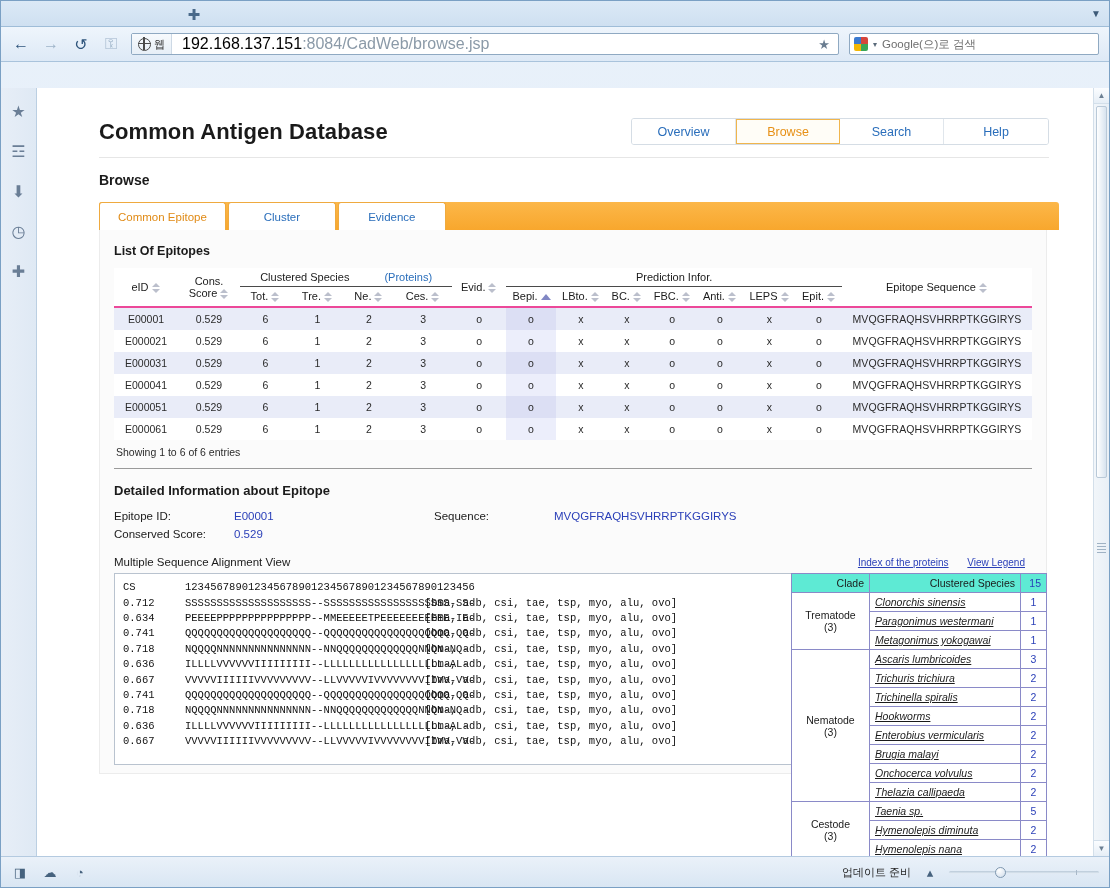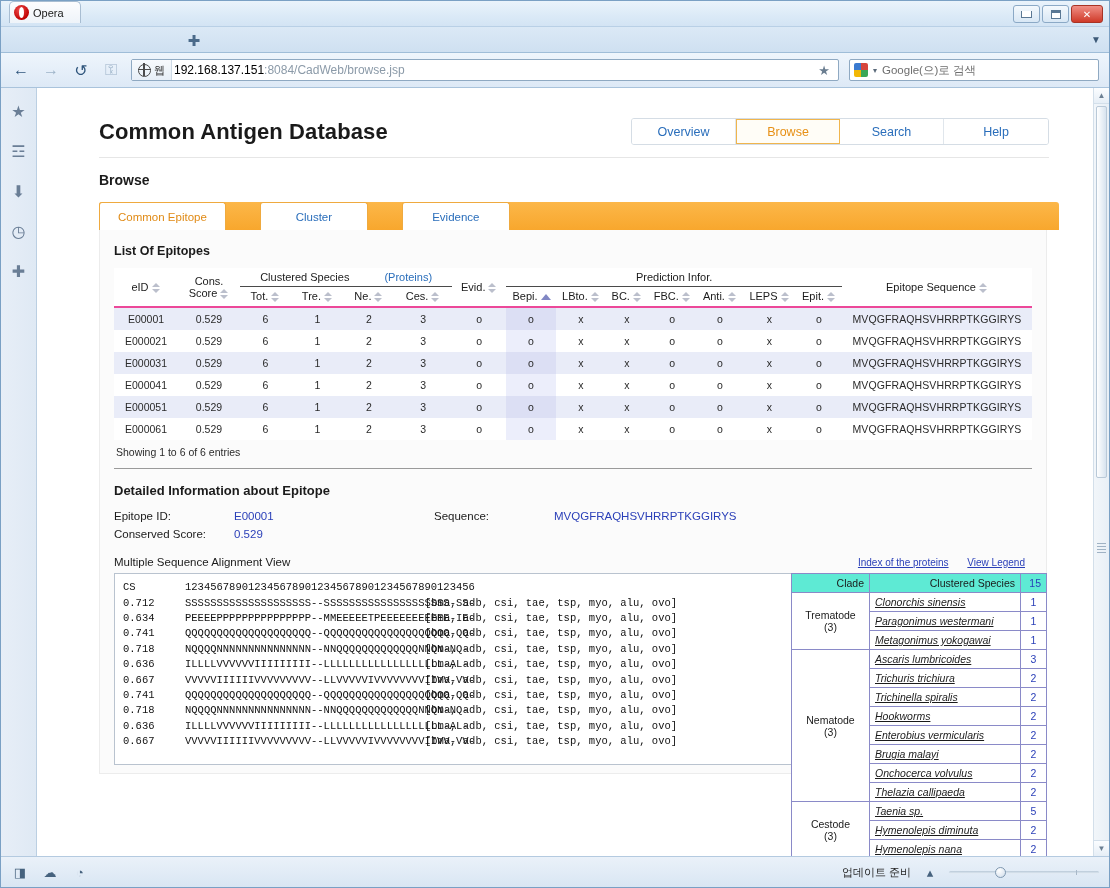--- a/index.html
+++ b/index.html
@@ -94,21 +94,21 @@
   .url-badge{
     display:flex;align-items:center;gap:3px;padding:0 6px;
     background:linear-gradient(to bottom,#f7fafd,#e7eff7);
     border-right:1px solid #cdd9e5;font-size:11px;color:#2c2c2c;
   }
   .globe{
     width:13px;height:13px;border-radius:50%;border:1.4px solid #4a4a4a;position:relative;
   }
   .globe::before{content:"";position:absolute;left:-1.4px;top:4.3px;width:13px;height:1.4px;background:#4a4a4a;}
   .globe::after{content:"";position:absolute;left:4.3px;top:-1.4px;width:1.4px;height:13px;background:#4a4a4a;}
-  .urltext{flex:1;display:flex;align-items:center;padding-left:2px;font-size:12px;color:#000;}
+  .urltext{flex:1;display:flex;align-items:center;padding-left:10px;font-size:16px;color:#000;}
   .urltext .dimpart{color:#8b9aa8;}
   .starbtn{display:flex;align-items:center;padding:0 8px;color:#6a7d90;font-size:13px;}
   .searchwrap{
     width:250px;height:22px;display:flex;align-items:center;gap:5px;
     border:1px solid #8fa9c2;border-radius:2px;background:#fff;padding-left:4px;
   }
   .gicon{width:14px;height:14px;display:grid;grid-template-columns:1fr 1fr;grid-template-rows:1fr 1fr;border-radius:2px;overflow:hidden;}
   .gicon i{display:block;}
   .gicon i:nth-child(1){background:#3a7ad0;}
   .gicon i:nth-child(2){background:#d6453c;}
@@ -155,21 +155,21 @@
     width:104px;height:25px;display:flex;align-items:center;justify-content:center;
     font-size:12.5px;color:#2a6ebb;background:#fff;border-right:1px solid #e0e6ec;
   }
   .topnav .tn:last-child{border-right:none;}
   .topnav .tn.active{color:#e79016;background:#fffdf7;border:1px solid #f0b54d;}
   .hdr-rule{margin:12px 44px 0 62px;border-top:1px solid #e6e6e6;}
   .section-h{font-size:14px;font-weight:bold;color:#1b1b1b;padding:14px 0 0 62px;}
 
   
   .tabsrow{margin:14px 34px 0 62px;display:flex;align-items:flex-end;height:28px;
-           background:linear-gradient(to bottom,#fcb749,#f8a72d);border-radius:3px 3px 0 0;gap:32px;}
+           background:linear-gradient(to bottom,#fcb749,#f8a72d);border-radius:3px 3px 0 0;}
   .itab{
     height:28px;min-width:108px;padding:0 18px;display:flex;align-items:center;justify-content:center;
     font-size:11.5px;color:#2a6ebb;background:#fff;border:1px solid #efaa3f;border-bottom:none;
     border-radius:3px 3px 0 0;margin-right:2px;
   }
   .itab.active{color:#e08a15;border-color:#efaa3f;}
   .panel{margin:0 46px 0 62px;background:#fbfbfb;border:1px solid #ececec;border-top:none;padding:14px 14px 8px 14px;}
   .panel-h{font-size:12.5px;font-weight:bold;color:#1b1b1b;margin:0 0 10px 0;}
 
   
@@ -236,35 +236,20 @@
   .zoomslider .track{position:absolute;left:0;right:0;height:3px;background:linear-gradient(to bottom,#b9c9d8,#e9f1f8);border-radius:2px;}
   .zoomslider .knob{position:absolute;left:46px;width:11px;height:11px;border-radius:50%;
                     background:radial-gradient(circle at 35% 30%,#ffffff,#cfdcea);border:1px solid #7f98b0;}
   .zoomslider .tick{position:absolute;right:22px;width:1px;height:5px;background:#a8b8c8;}
 </style>
 </head>
 <body>
 
 <div class="window">
 
-  <div class="titlebar">
-    <div class="opera-tabbtn">
-      <span class="opera-logo"></span>
-      <span>Opera</span>
-    </div>
-    <div class="win-btns">
-      <div class="win-btn">
-          <i class="gl-min"></i>
-        </div>
-      <div class="win-btn">
-          <i class="gl-max"></i>
-        </div>
-      <div class="win-btn close">✕</div>
-    </div>
-  </div>
 
   <div class="tabstrip">
     <div class="newtab">✚</div>
     <div class="dd">▼</div>
   </div>
 
   <div class="navbar">
     <span class="nav-ico">←</span>
     <span class="nav-ico dim">→</span>
     <span class="nav-ico">↺</span>

